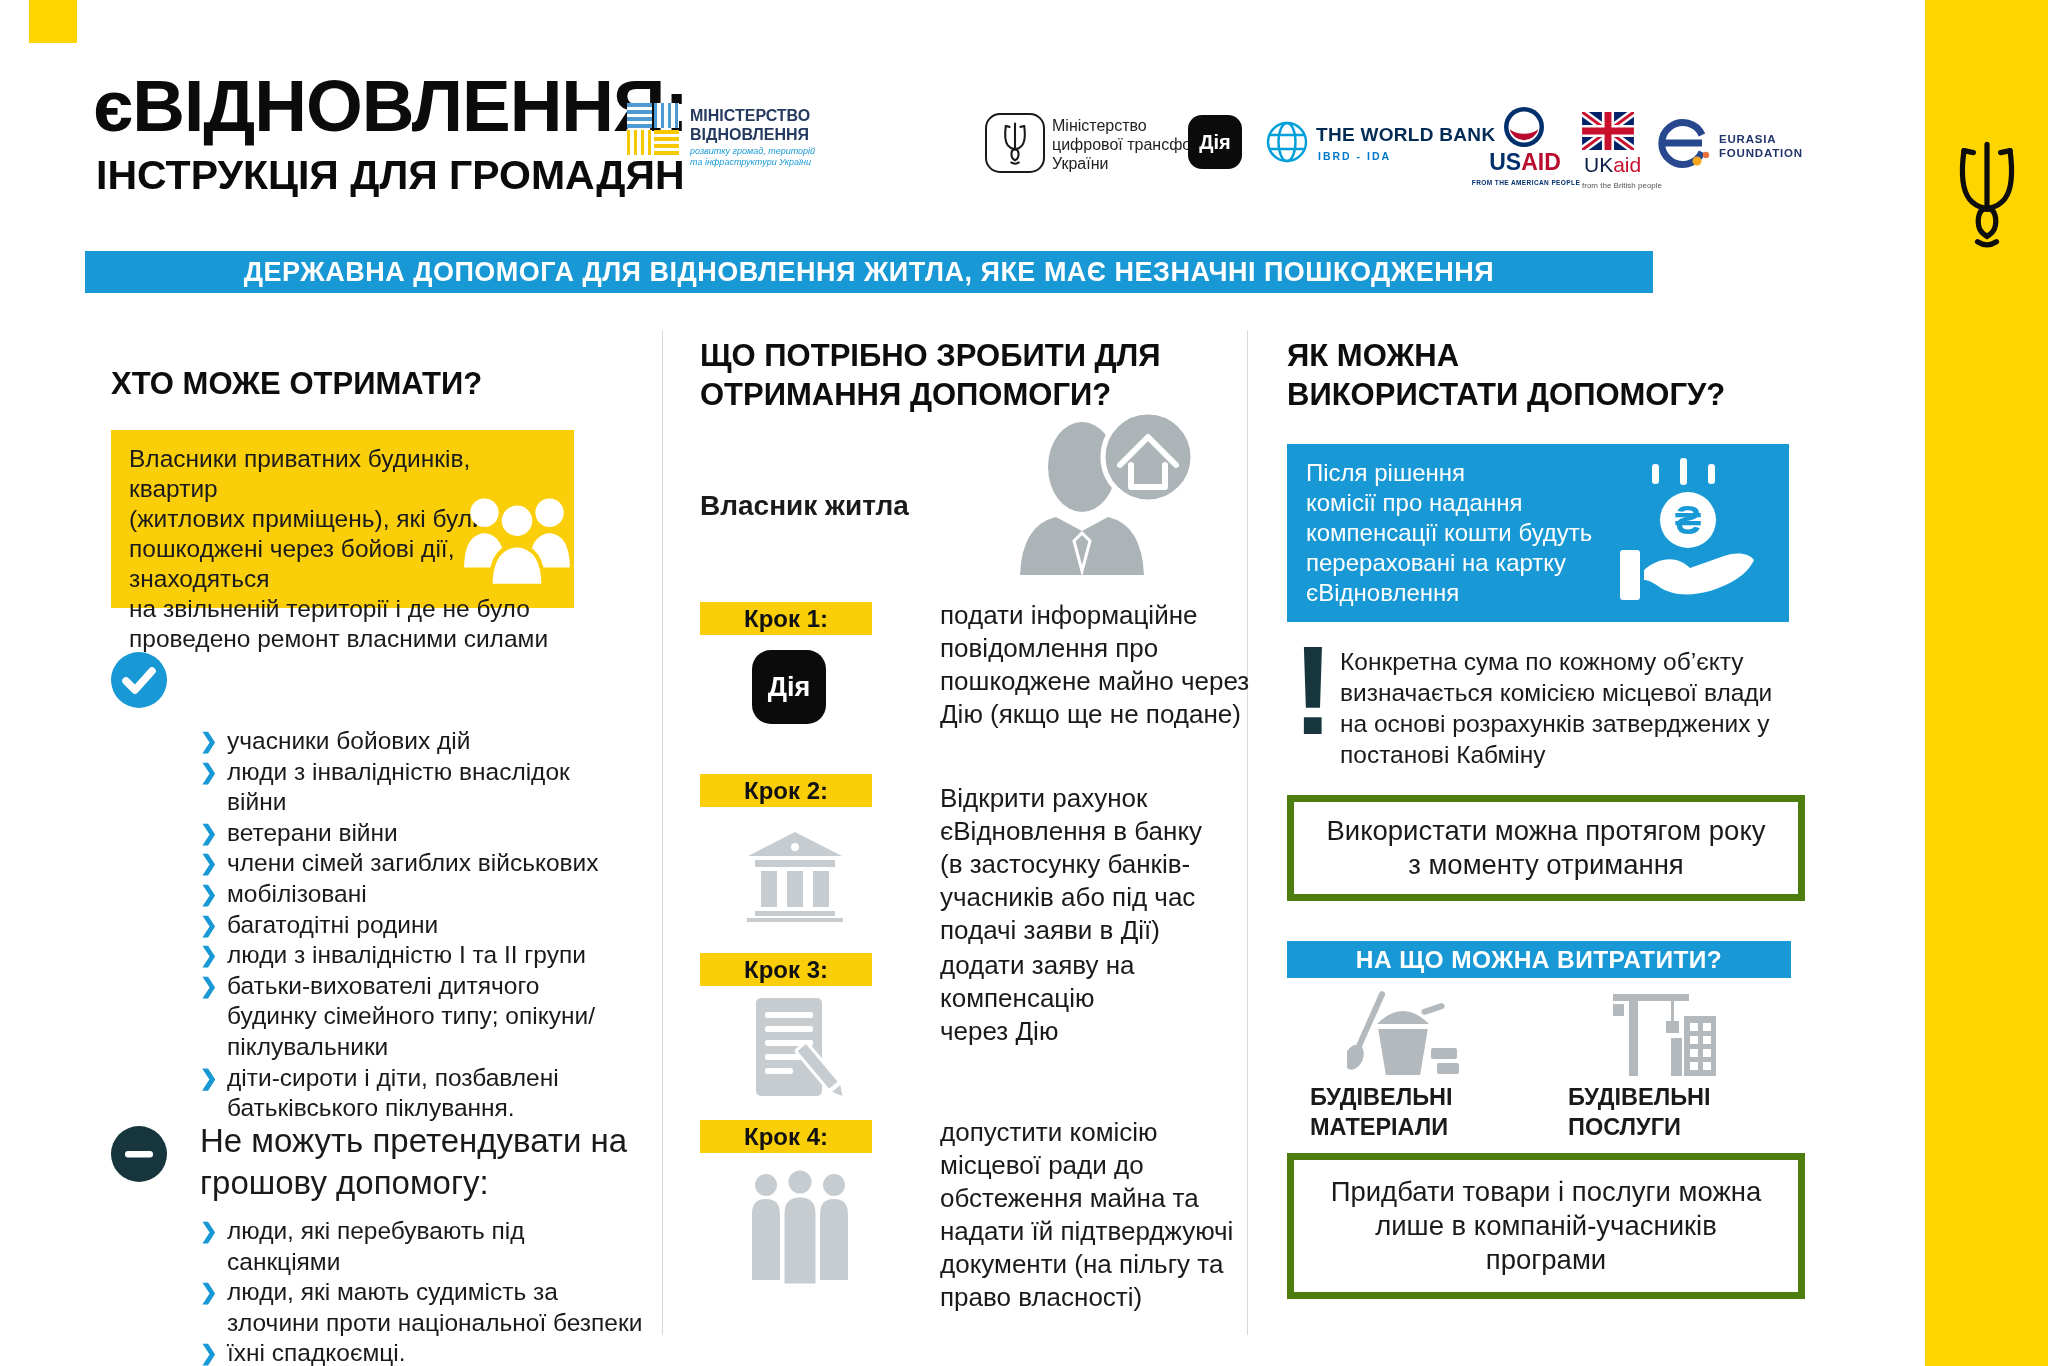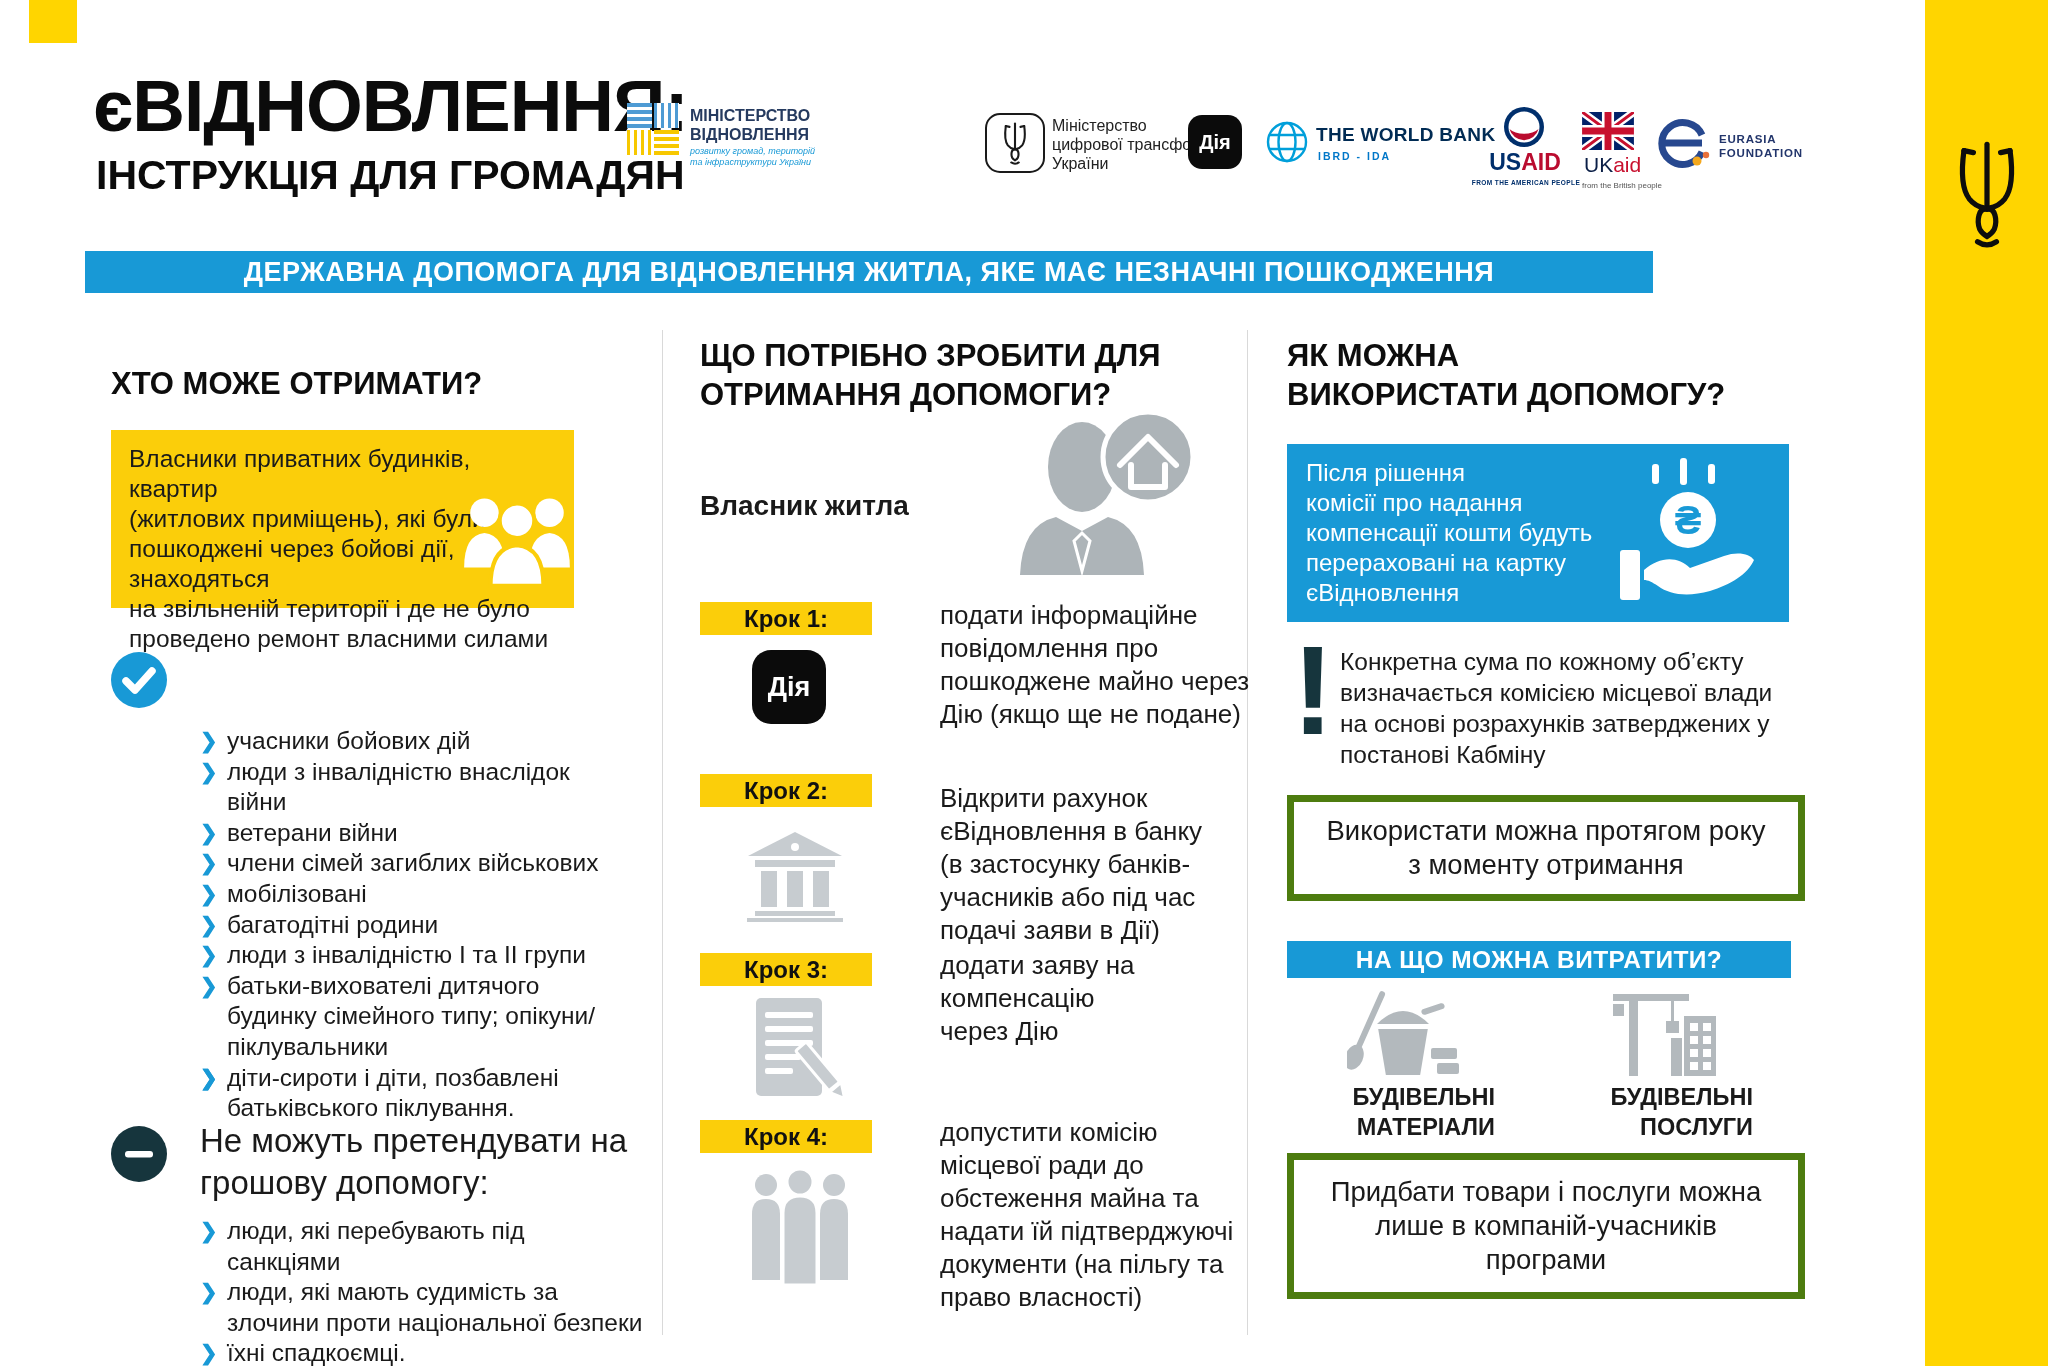--- a/index.html
+++ b/index.html
@@ -87,21 +87,21 @@
   .bang{left:1292px;top:628px;font-size:126px;font-weight:800;color:#16353D;line-height:1}
   .warn-text{left:1340px;top:646px;width:465px;font-size:24.5px;line-height:31px}
   .obox{border:7px solid #4d7c0f;background:#fff;display:flex;align-items:center;justify-content:center;
         text-align:center;font-size:27.5px;line-height:34px}
   .obox1{left:1287px;top:795px;width:504px;height:92px}
   .obox2{left:1287px;top:1153px;width:504px;height:132px}
   .spendbar{left:1287px;top:941px;width:504px;height:37px;background:#1899D6;color:#fff;text-align:center;
             line-height:37px;font-size:24.5px;font-weight:700;letter-spacing:.4px}
   .mat-ic{left:1347px;top:988px}
   .srv-ic{left:1611px;top:988px}
-  .optlabel{top:1082px;width:185px;text-align:right;font-size:23.5px;font-weight:700;line-height:30px}
+  .optlabel{top:1082px;width:185px;text-align:left;font-size:23.5px;font-weight:700;line-height:30px}
   .opt1{left:1310px}.opt2{left:1568px}
 
   
   .stripe{left:1925px;top:0;width:123px;height:1366px;background:#FFD500}
   .tryzub-big{left:1950px;top:138px;color:#0d0d0d}
 </style>
 </head>
 <body>
 
 <div class="canvas">

